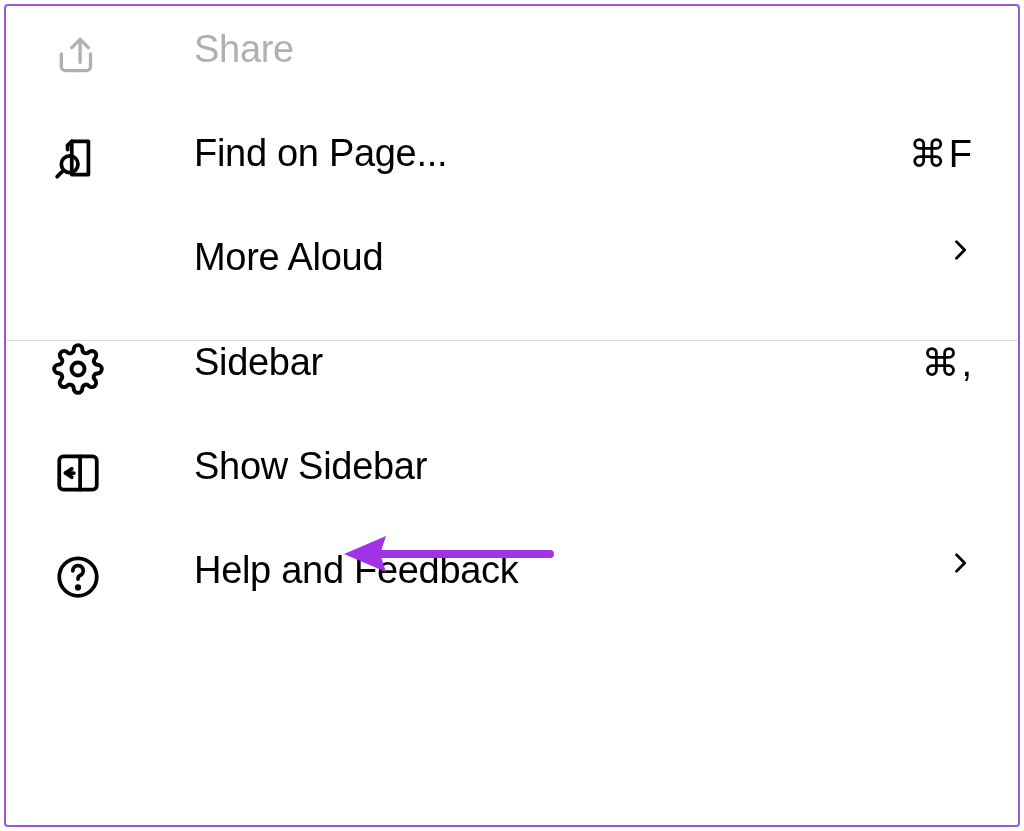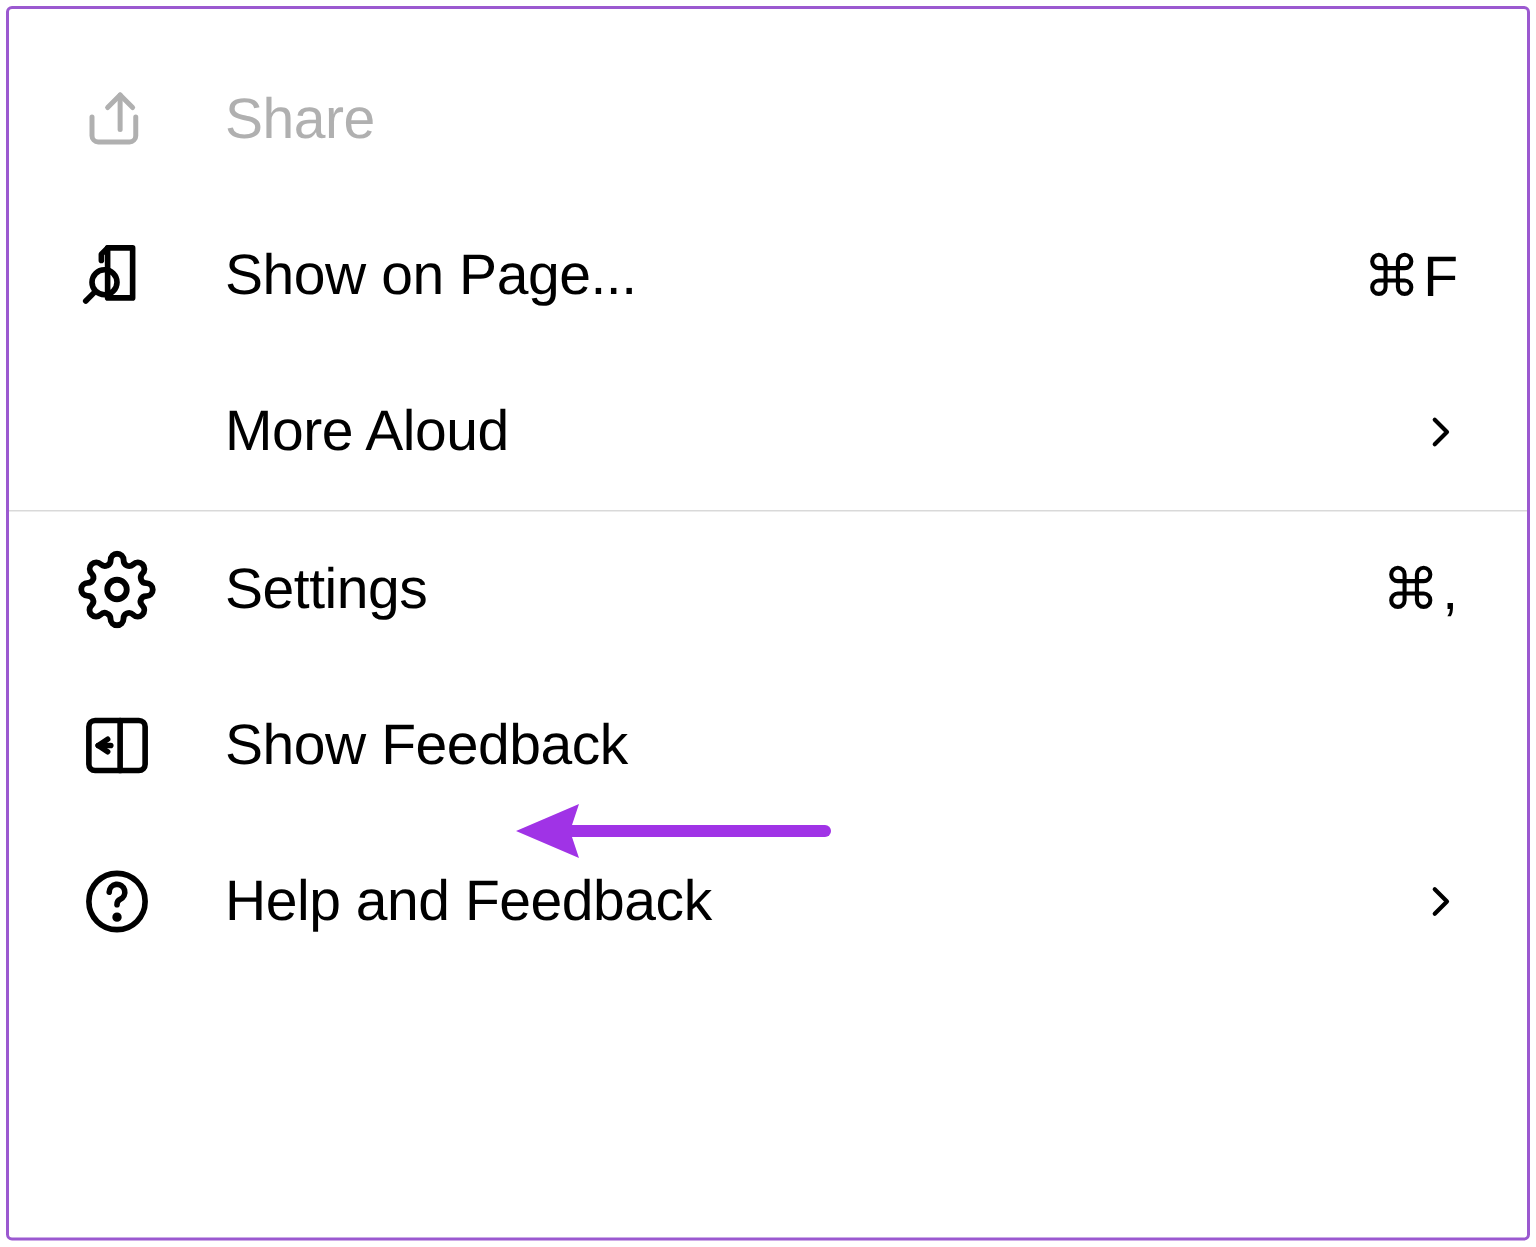--- a/index.html
+++ b/index.html
@@ -19,27 +19,27 @@
     border-radius: 4px;
     background: #fff;
   }
   .menu {
     display: flex;
     flex-direction: column;
     padding-top: 22px;
   }
   .item {
     display: flex;
-    align-items: center;
     height: 104px;
     padding: 0 44px 0 44px;
     position: relative;
     font-size: 38px;
     letter-spacing: -0.3px;
     color: #000;
+    gap: 44px;
   }
   .item.disabled { color: #b0b0b0; }
   .icon-slot {
     width: 56px;
     height: 56px;
     display: flex;
     align-items: center;
     justify-content: center;
     flex: 0 0 56px;
   }
@@ -94,21 +94,21 @@
 
     <div class="item">
       <span class="icon-slot">
         <svg viewBox="0 0 24 24" width="50" height="50" fill="none" stroke="#000" stroke-width="1.8" stroke-linecap="round" stroke-linejoin="round">
           <path d="M9 3h8a0 0 0 0 1 0 0v16H9z"></path>
           <path d="M9 3l-2 2v2"></path>
           <circle cx="8" cy="14" r="4"></circle>
           <path d="M5 17l-3 3"></path>
         </svg>
       </span>
-      <span class="label">Show on Page...</span>
+      <span class="label">Find on Page...</span>
       <span class="shortcut">⌘F</span>
     </div>
 
 
     <div class="item">
       <span class="icon-slot"></span>
       <span class="label">More Aloud</span>
       <span class="chevron">
         <svg viewBox="0 0 24 24" width="28" height="28" fill="none" stroke="#000" stroke-width="2.4" stroke-linecap="round" stroke-linejoin="round">
           <polyline points="9 5 16 12 9 19"></polyline>
@@ -118,34 +118,34 @@
 
     <hr class="sep">
 
     <div class="item">
       <span class="icon-slot">
         <svg viewBox="0 0 24 24" width="52" height="52" fill="none" stroke="#000" stroke-width="1.8" stroke-linecap="round" stroke-linejoin="round">
           <circle cx="12" cy="12" r="3"></circle>
           <path d="M19.4 15a1.7 1.7 0 0 0 .34 1.87l.06.06a2 2 0 1 1-2.83 2.83l-.06-.06a1.7 1.7 0 0 0-1.87-.34 1.7 1.7 0 0 0-1.04 1.56V21a2 2 0 1 1-4 0v-.09a1.7 1.7 0 0 0-1.11-1.56 1.7 1.7 0 0 0-1.87.34l-.06.06a2 2 0 1 1-2.83-2.83l.06-.06A1.7 1.7 0 0 0 4.6 15a1.7 1.7 0 0 0-1.56-1.04H3a2 2 0 1 1 0-4h.09A1.7 1.7 0 0 0 4.6 9a1.7 1.7 0 0 0-.34-1.87l-.06-.06A2 2 0 1 1 7.03 4.24l.06.06A1.7 1.7 0 0 0 9 4.6a1.7 1.7 0 0 0 1.04-1.56V3a2 2 0 1 1 4 0v.09c0 .68.4 1.29 1.04 1.56.62.26 1.34.12 1.87-.34l.06-.06a2 2 0 1 1 2.83 2.83l-.06.06c-.46.53-.6 1.25-.34 1.87.27.64.88 1.04 1.56 1.04H21a2 2 0 1 1 0 4h-.09c-.68 0-1.29.4-1.56 1.04z"></path>
         </svg>
       </span>
-      <span class="label">Settings</span>
+      <span class="label">Sidebar</span>
       <span class="shortcut">⌘,</span>
     </div>
 
     <div class="item">
       <span class="icon-slot">
         <svg viewBox="0 0 24 24" width="50" height="50" fill="none" stroke="#000" stroke-width="1.8" stroke-linecap="round" stroke-linejoin="round">
           <rect x="3" y="4" width="18" height="16" rx="2"></rect>
           <line x1="13" y1="4" x2="13" y2="20"></line>
           <polyline points="9 10 6 12 9 14"></polyline>
           <line x1="6" y1="12" x2="10" y2="12"></line>
         </svg>
       </span>
-      <span class="label">Show Feedback</span>
+      <span class="label">Show Sidebar</span>
     </div>
 
     <div class="item">
       <span class="icon-slot">
         <svg viewBox="0 0 24 24" width="50" height="50" fill="none" stroke="#000" stroke-width="1.8" stroke-linecap="round" stroke-linejoin="round">
           <circle cx="12" cy="12" r="9"></circle>
           <path d="M9.5 9a2.5 2.5 0 1 1 3.5 2.3c-.9.4-1 .9-1 1.7"></path>
           <circle cx="12" cy="17" r="0.6" fill="#000"></circle>
         </svg>
       </span>

